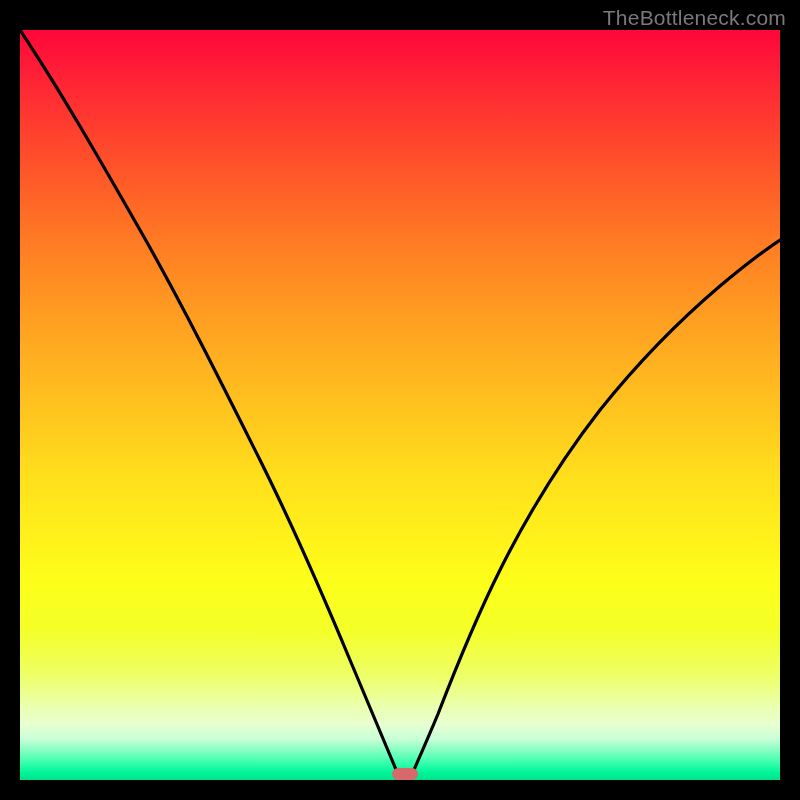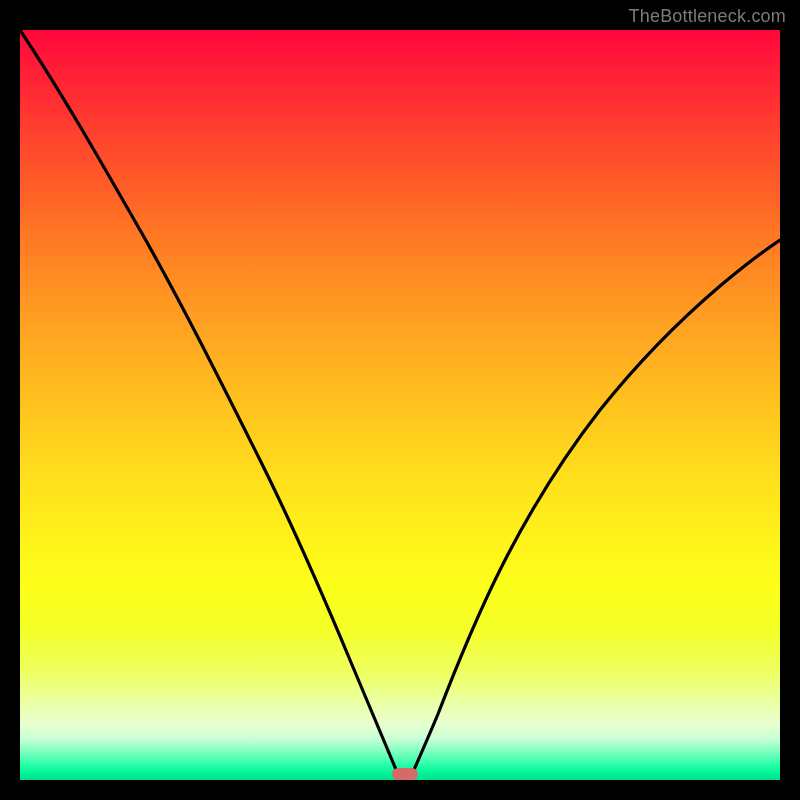--- a/index.html
+++ b/index.html
@@ -15,21 +15,21 @@
     position: relative;
     width: 800px;
     height: 800px;
     background: #000000;
   }
   .watermark {
     position: absolute;
     top: 6px;
     right: 14px;
     color: #7a7a7a;
-    font-size: 18px;
+    font-size: 21px;
     font-weight: 400;
     letter-spacing: 0.2px;
     z-index: 20;
   }
   .plot {
     position: absolute;
     left: 20px;
     top: 30px;
     width: 760px;
     height: 750px;

